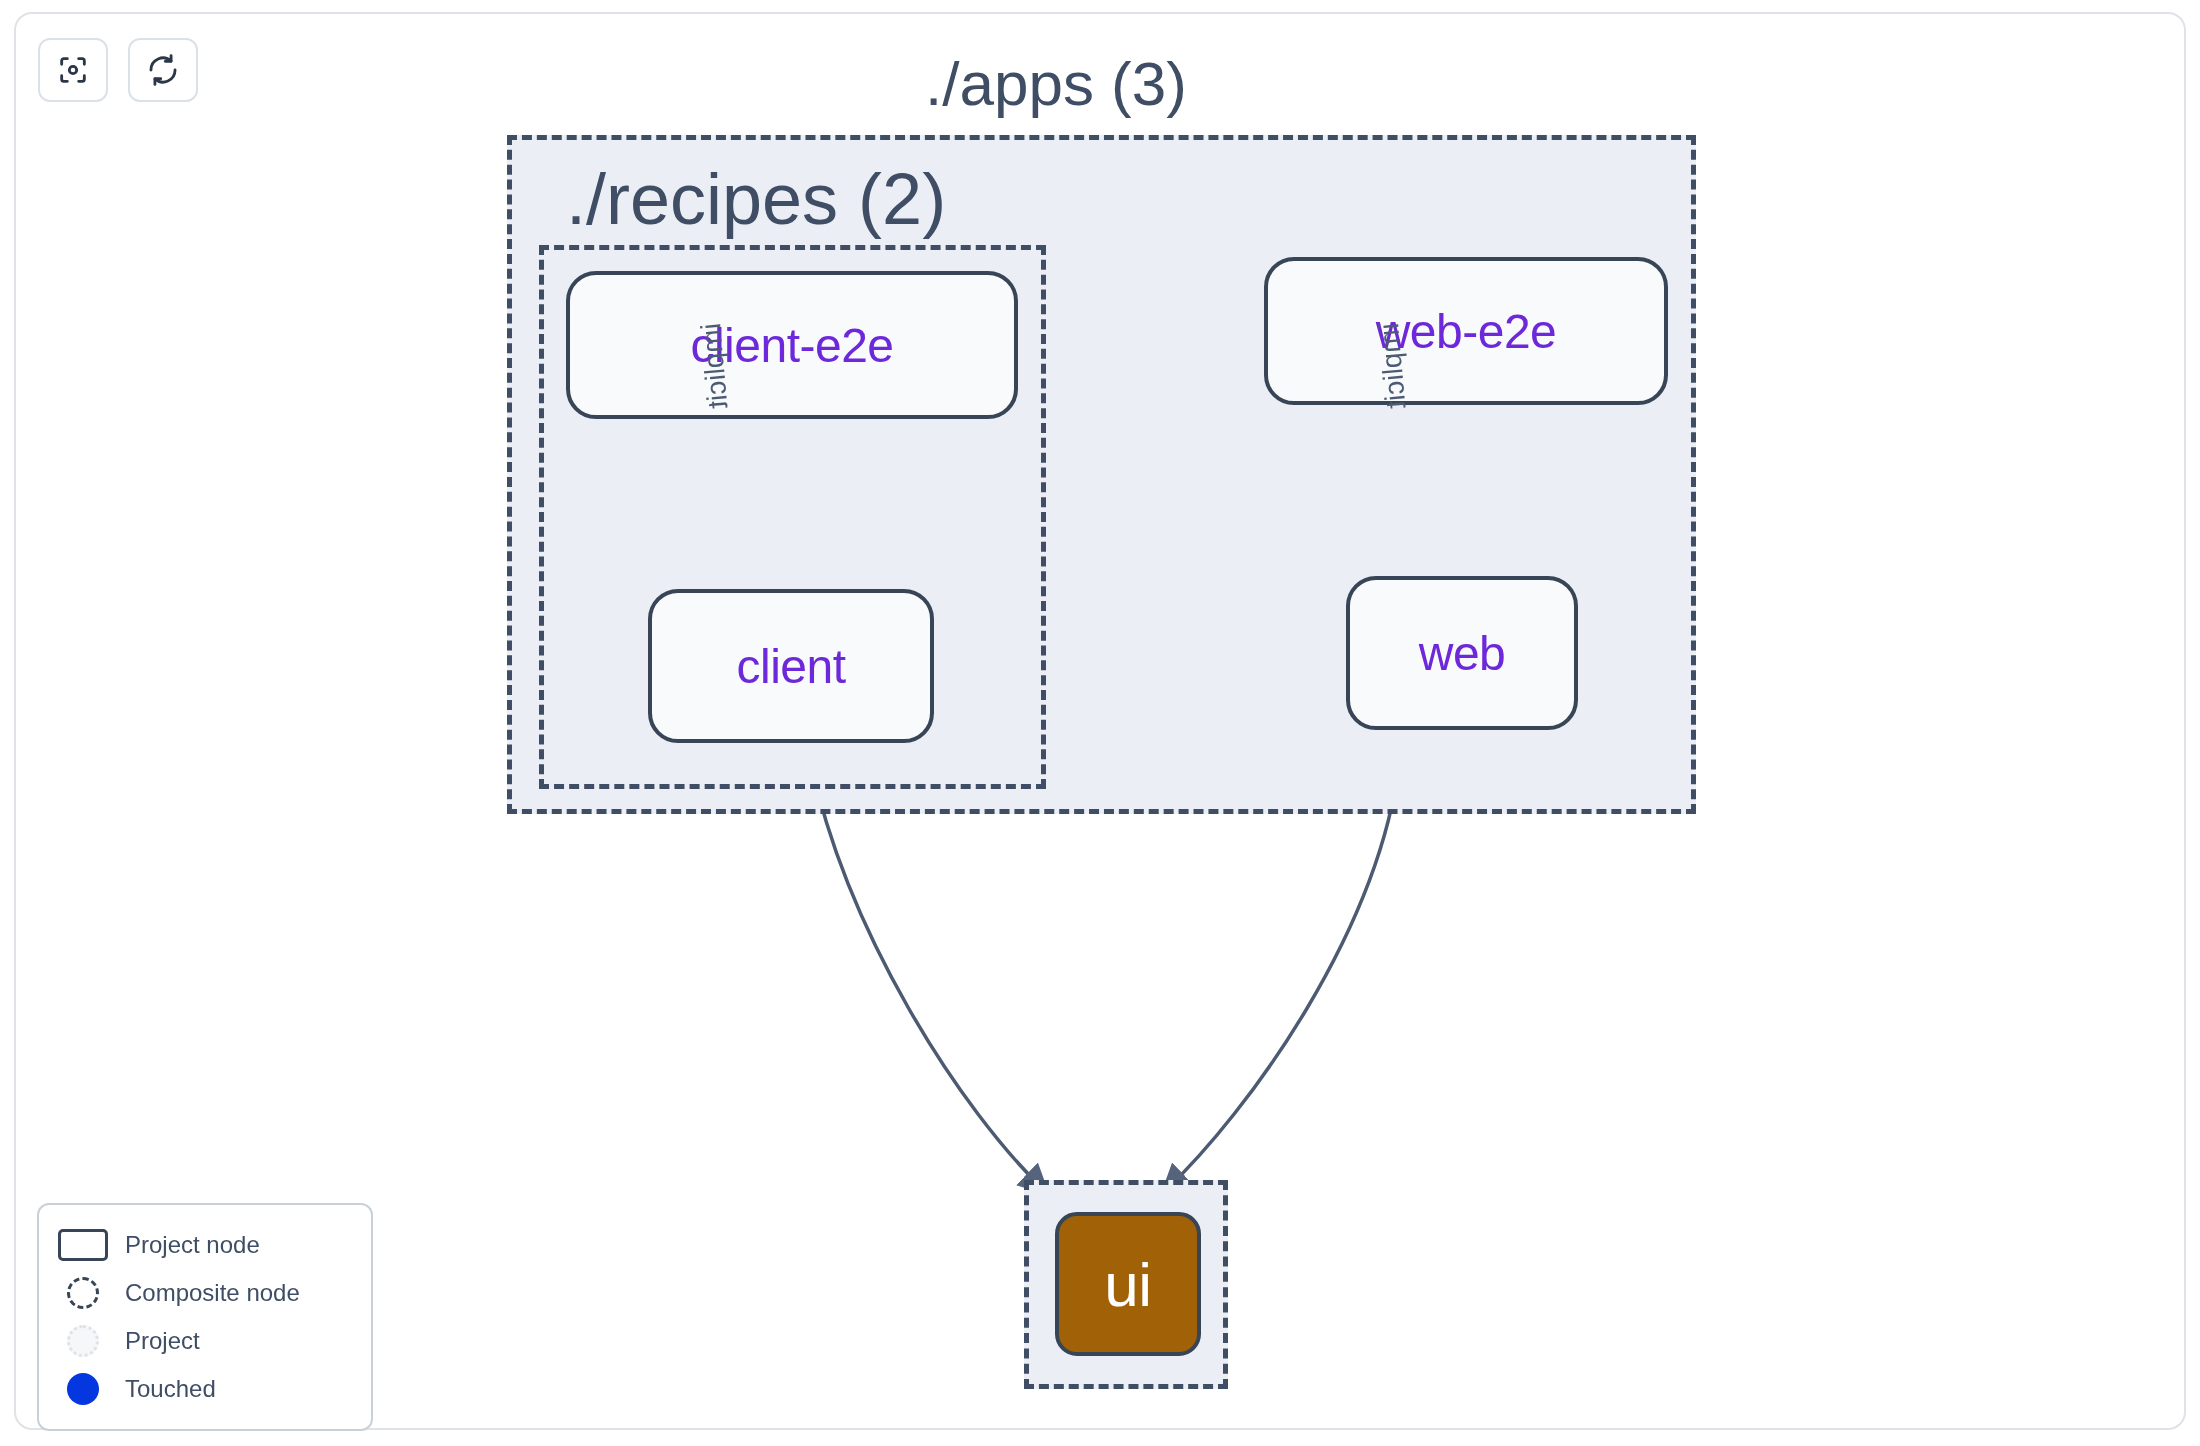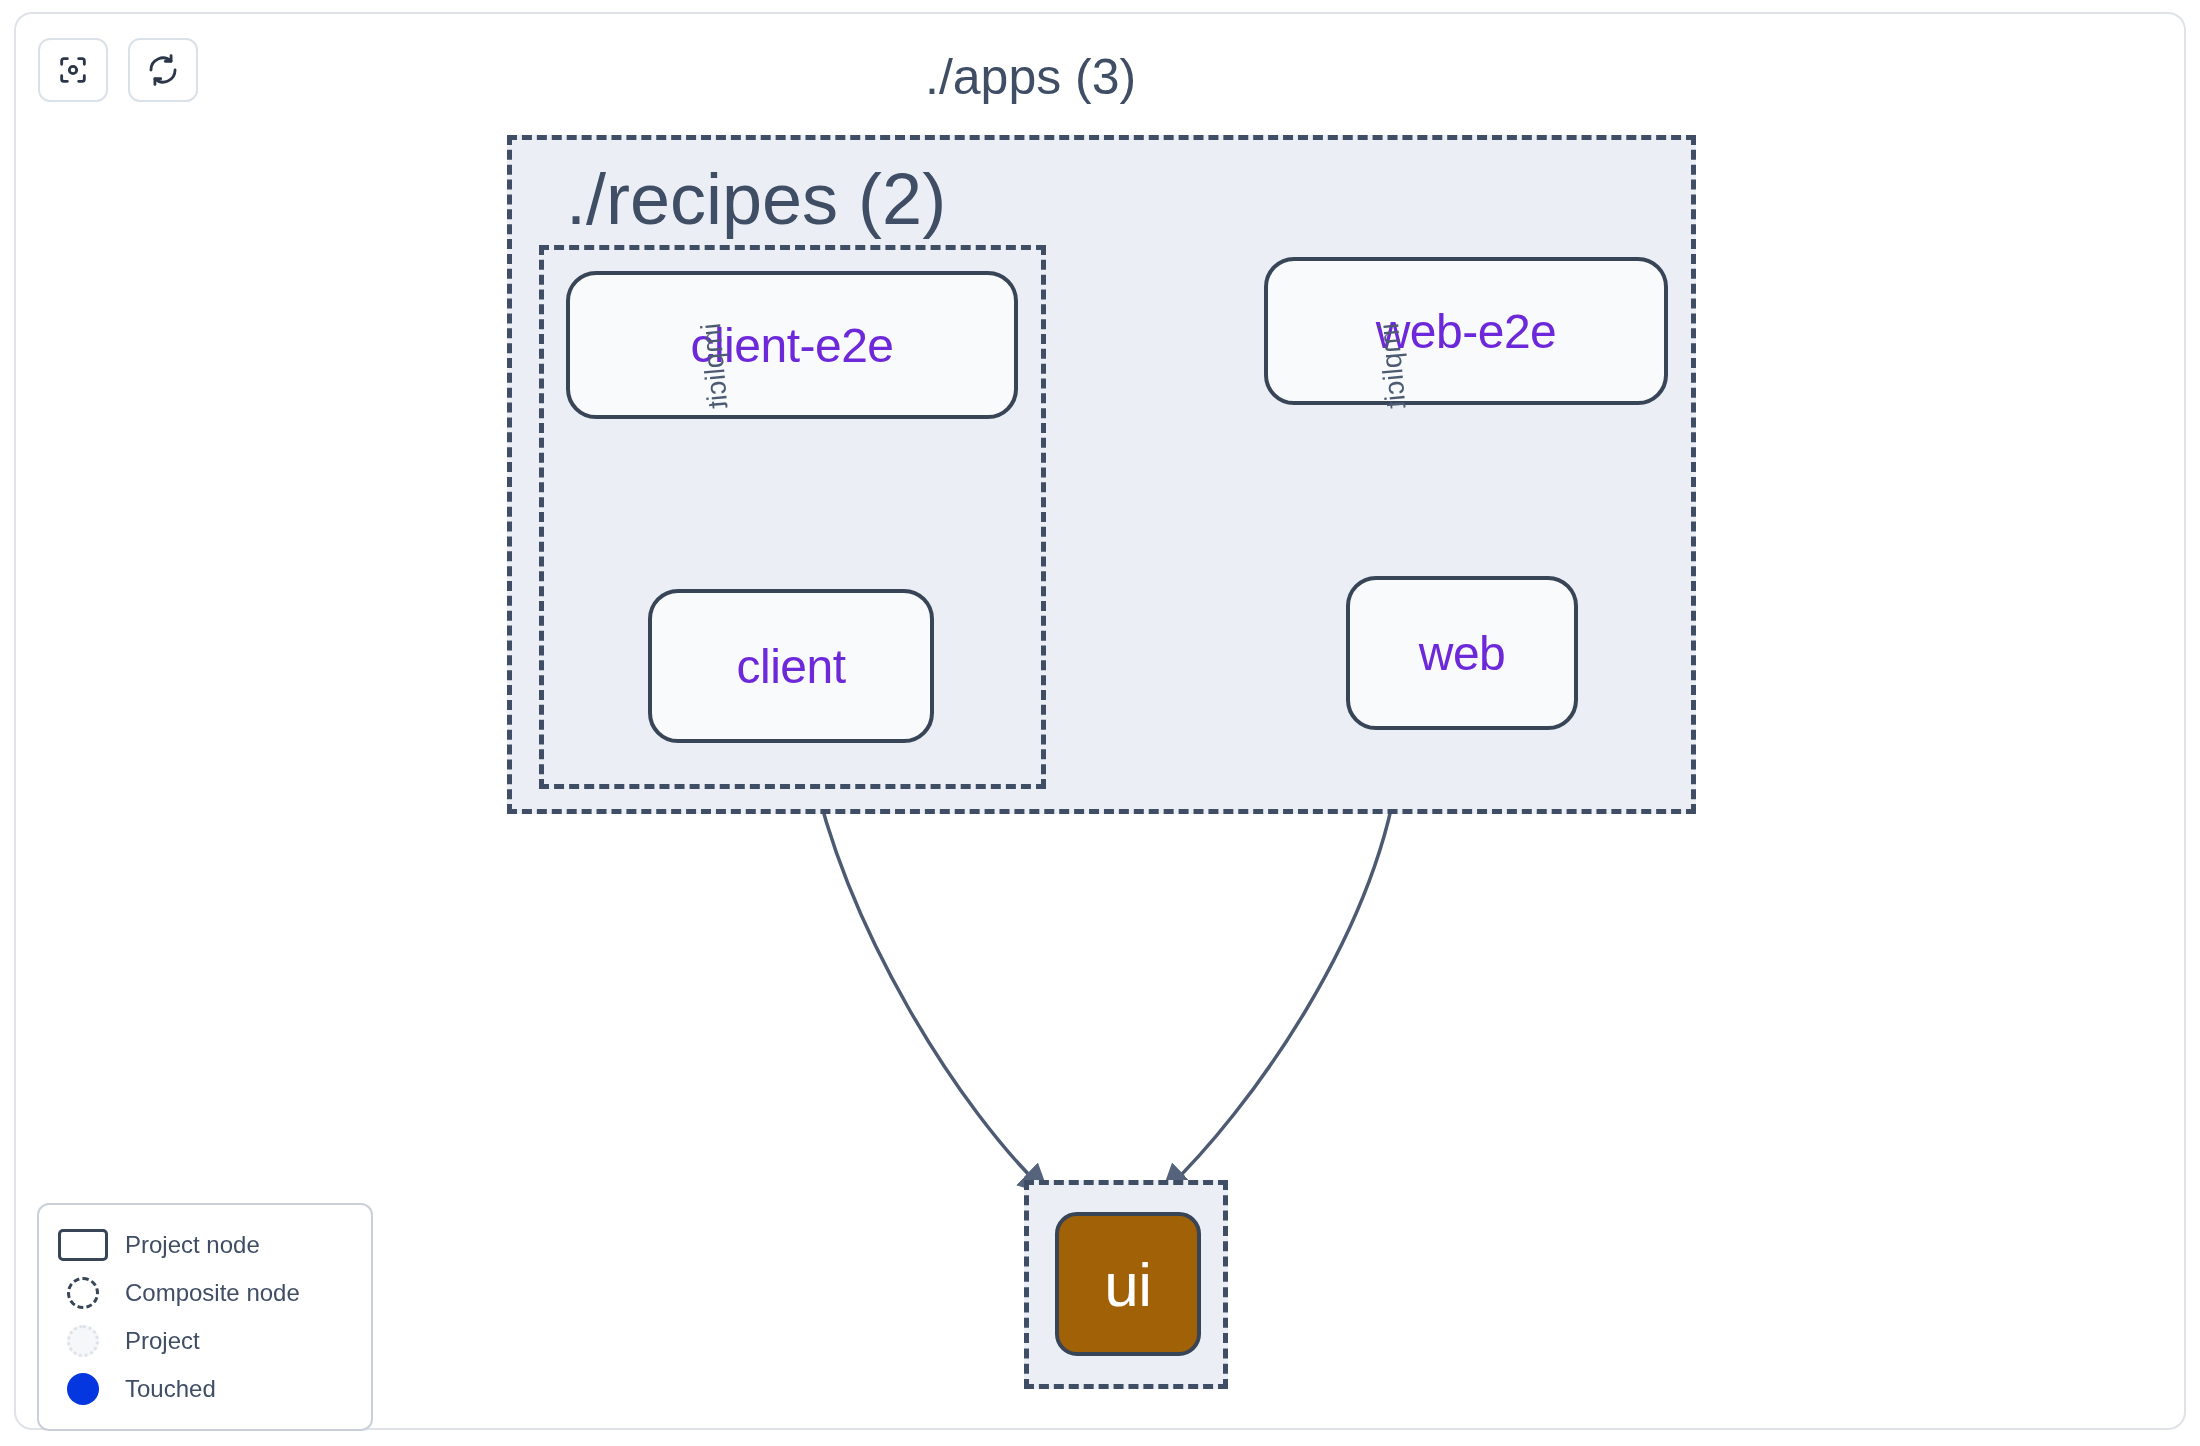--- a/index.html
+++ b/index.html
@@ -63,21 +63,21 @@
   }
 
   
   .group-label {
     position: absolute;
     font-family: "Liberation Sans", sans-serif;
     color: #3f4e64;
     white-space: nowrap;
     z-index: 12;
   }
-  .group-label.apps     { font-size: 50px; left: 925px; top: 48px; }
+  .group-label.apps     { font-size: 62px; left: 925px; top: 48px; }
   .group-label.recipes  { font-size: 72px; left: 566px; top: 158px; }
   .group-label.libs     { font-size: 58px; left: 980px; top: 1110px; }
 
   
   .group-box {
     position: absolute;
     box-sizing: border-box;
     border: 5px dashed #3f4e64;
     background: #ebeff5;
     z-index: 5;

